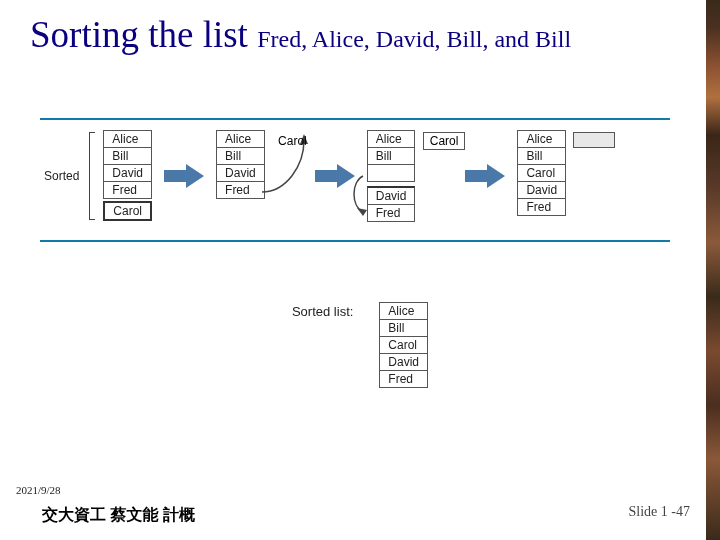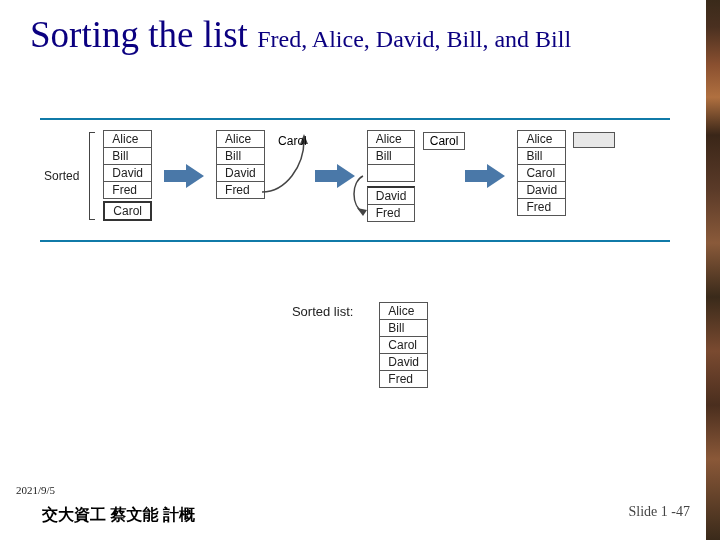--- a/index.html
+++ b/index.html
@@ -264,15 +264,15 @@
   <span class="sorted-list-label">Sorted list:</span>
   <div class="list">
     <div class="cell">Alice</div>
     <div class="cell">Bill</div>
     <div class="cell">Carol</div>
     <div class="cell">David</div>
     <div class="cell">Fred</div>
   </div>
 </div>
 
-<div class="footer-date">2021/9/5</div>
+<div class="footer-date">2021/9/28</div>
 <div class="footer-left">交大資工 蔡文能 計概</div>
 <div class="footer-right">Slide 1 -47</div>
 
 </body></html>

